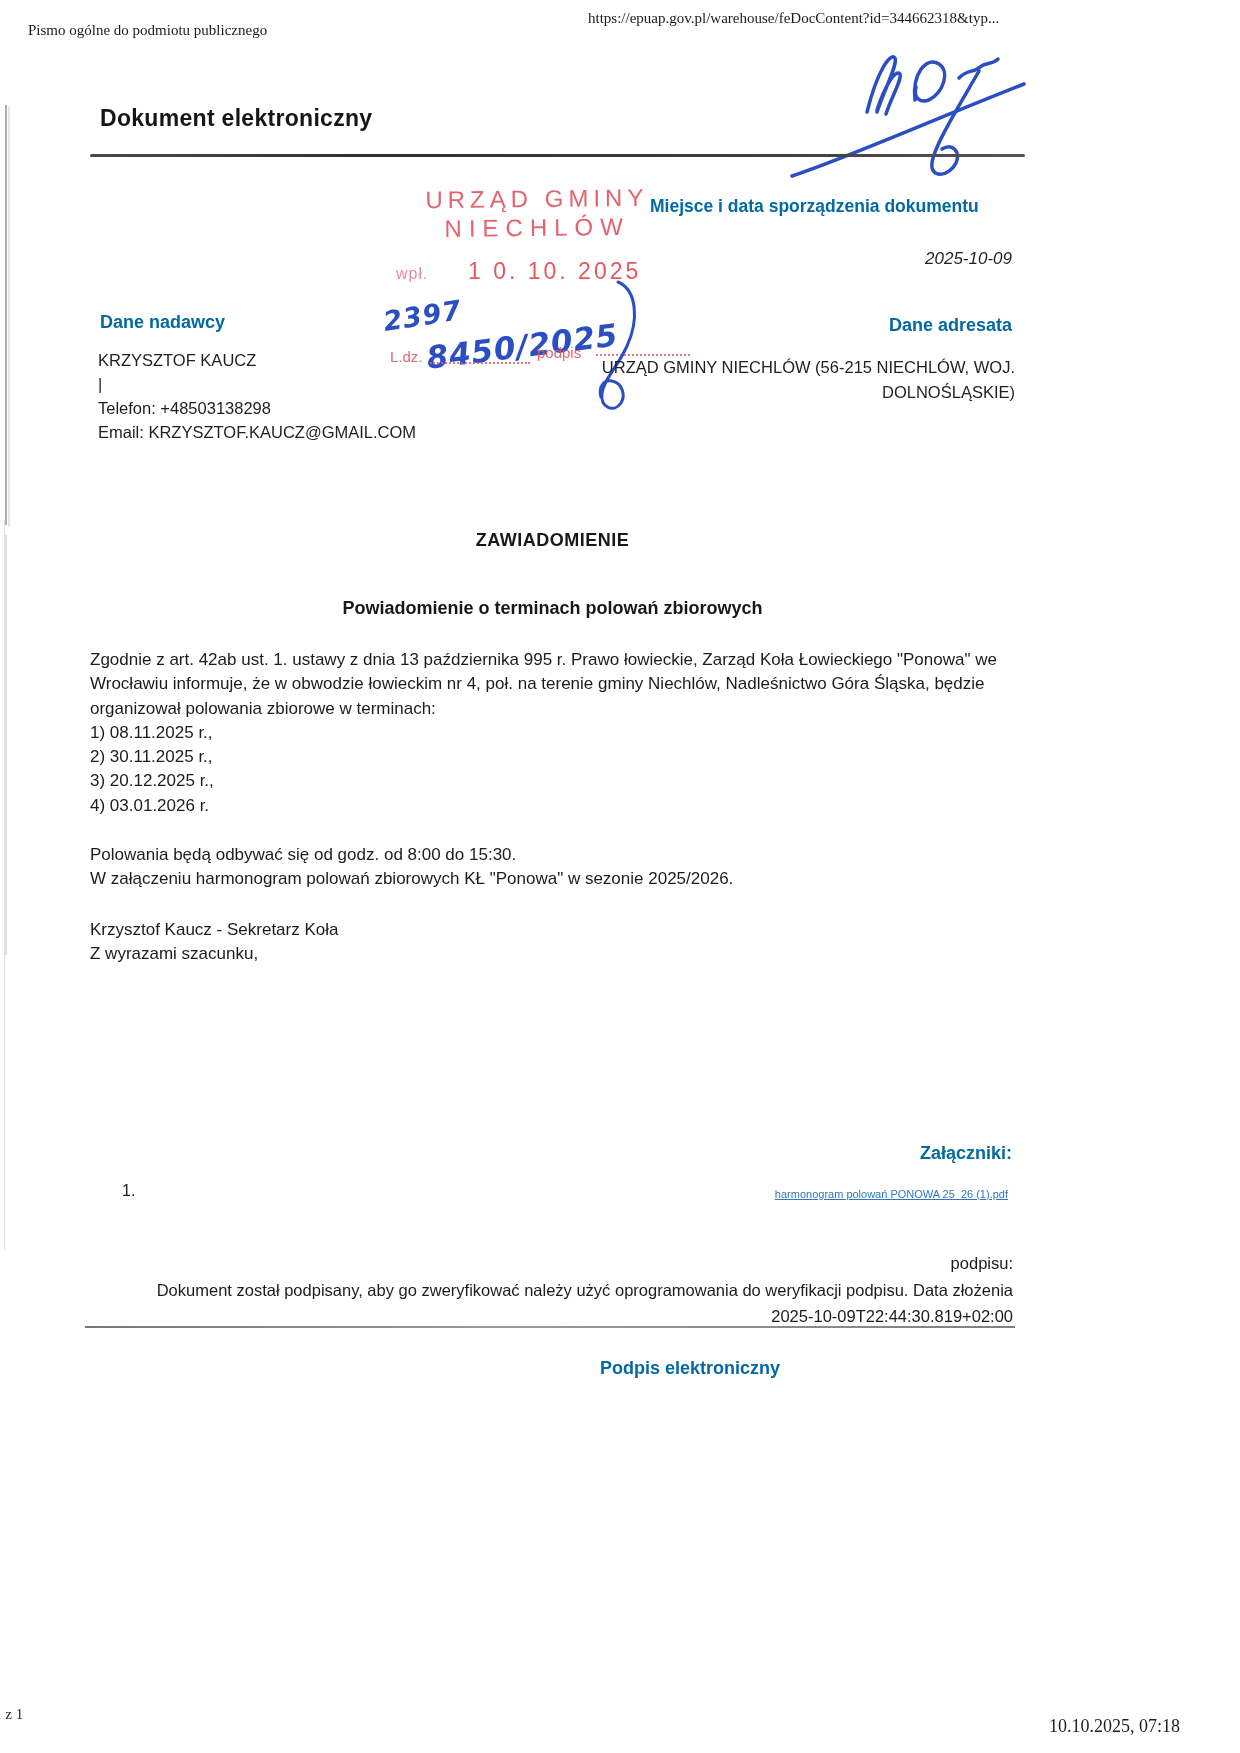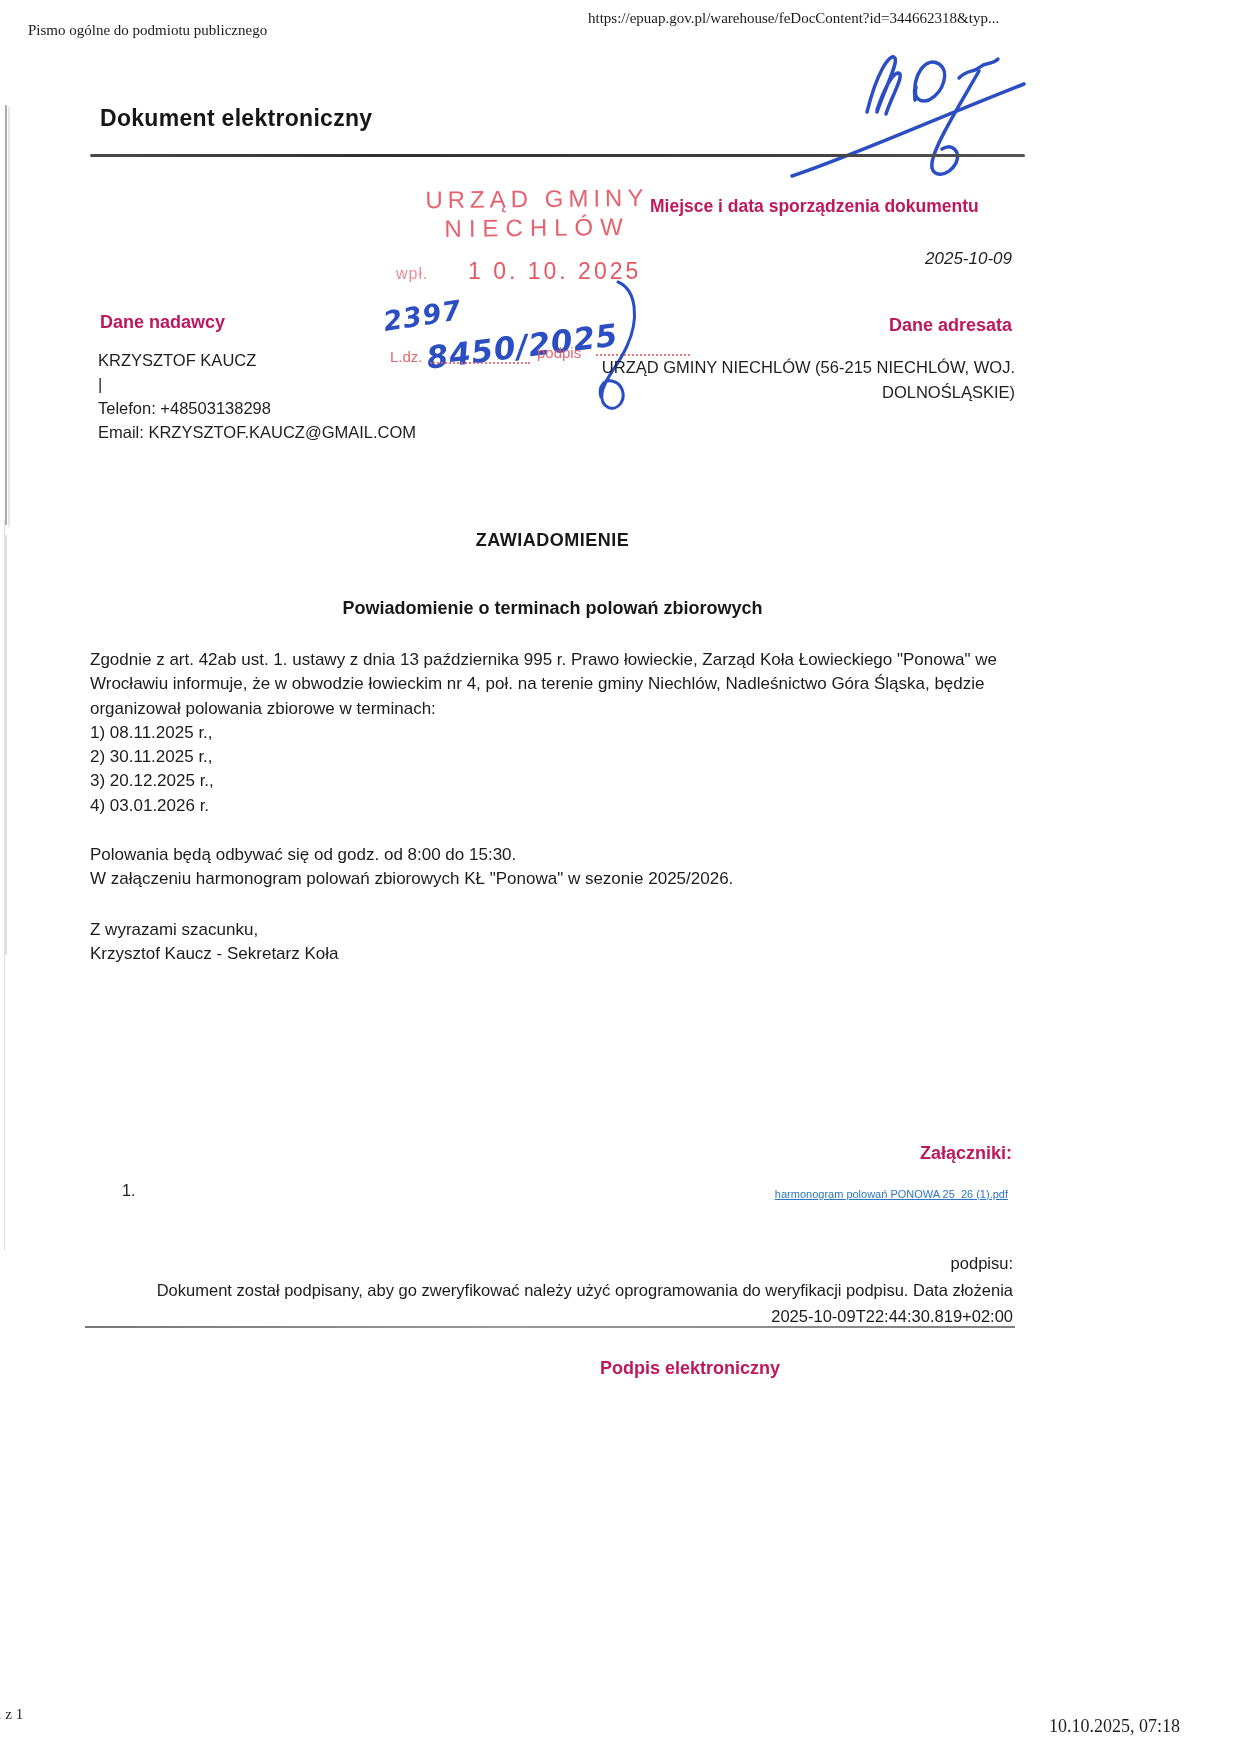--- a/index.html
+++ b/index.html
@@ -26,21 +26,21 @@
   .stamp-wpl{left:396px;top:265px;color:#e8808d;font-size:16px;letter-spacing:1px;opacity:.9;}
   .stamp-date{left:468px;top:258px;color:#e24a55;font-size:23px;letter-spacing:3px;font-weight:500;opacity:.92;}
   .stamp-ldz{left:390px;top:348px;color:#e25663;font-size:15px;opacity:.9;}
   .stamp-podpis{left:537px;top:344px;color:#e25663;font-size:15px;opacity:.9;}
   .dotted-red{border-bottom:2px dotted #e2606c;height:0;opacity:.85;}
   
   .ink{color:#2b4ec2;font-style:italic;font-weight:bold;font-family:"DejaVu Sans",sans-serif;}
   .hw-2397{left:383px;top:300px;font-size:27px;transform:rotate(-9deg);letter-spacing:1px;}
   .hw-8450{left:426px;top:328px;font-size:31px;transform:rotate(-7deg);letter-spacing:1px;}
   
-  .lbl{font-weight:bold;font-size:18px;color:#be185d;}
+  .lbl{font-weight:bold;font-size:18px;color:#0369a1;}
   .meta-place{left:650px;top:196px;}
   .meta-date{left:790px;top:249px;width:222px;text-align:right;font-size:17px;font-style:italic;}
   .sender-lbl{left:100px;top:312px;}
   .addr-lbl{left:712px;top:315px;width:300px;text-align:right;}
   .sender-lines{left:98px;top:348px;font-size:16.5px;line-height:24px;}
   .recipient{left:560px;top:355px;width:455px;text-align:right;font-size:16.5px;line-height:25px;}
   
   .h-center{left:90px;width:925px;text-align:center;font-weight:bold;font-size:18px;color:#181818;}
   .heading1{top:530px;letter-spacing:.5px;}
   .heading2{top:598px;}
@@ -133,22 +133,22 @@
   <div>3) 20.12.2025 r.,</div>
   <div>4) 03.01.2026 r.</div>
 </div>
 
 <div class="abs bodytext para2">
   <div>Polowania będą odbywać się od godz. od 8:00 do 15:30.</div>
   <div>W załączeniu harmonogram polowań zbiorowych KŁ "Ponowa" w sezonie 2025/2026.</div>
 </div>
 
 <div class="abs bodytext closing">
+  <div>Krzysztof Kaucz - Sekretarz Koła</div>
   <div>Z wyrazami szacunku,</div>
-  <div>Krzysztof Kaucz - Sekretarz Koła</div>
 </div>
 
 <div class="abs lbl att-lbl">Załączniki:</div>
 <div class="abs att-num">1.</div>
 <div class="abs att-link-wrap">
   <a class="att-link">harmonogram polowań PONOWA 25_26 (1).pdf</a>
 </div>
 
 <div class="abs sig-note">
   <div>podpisu:</div>

